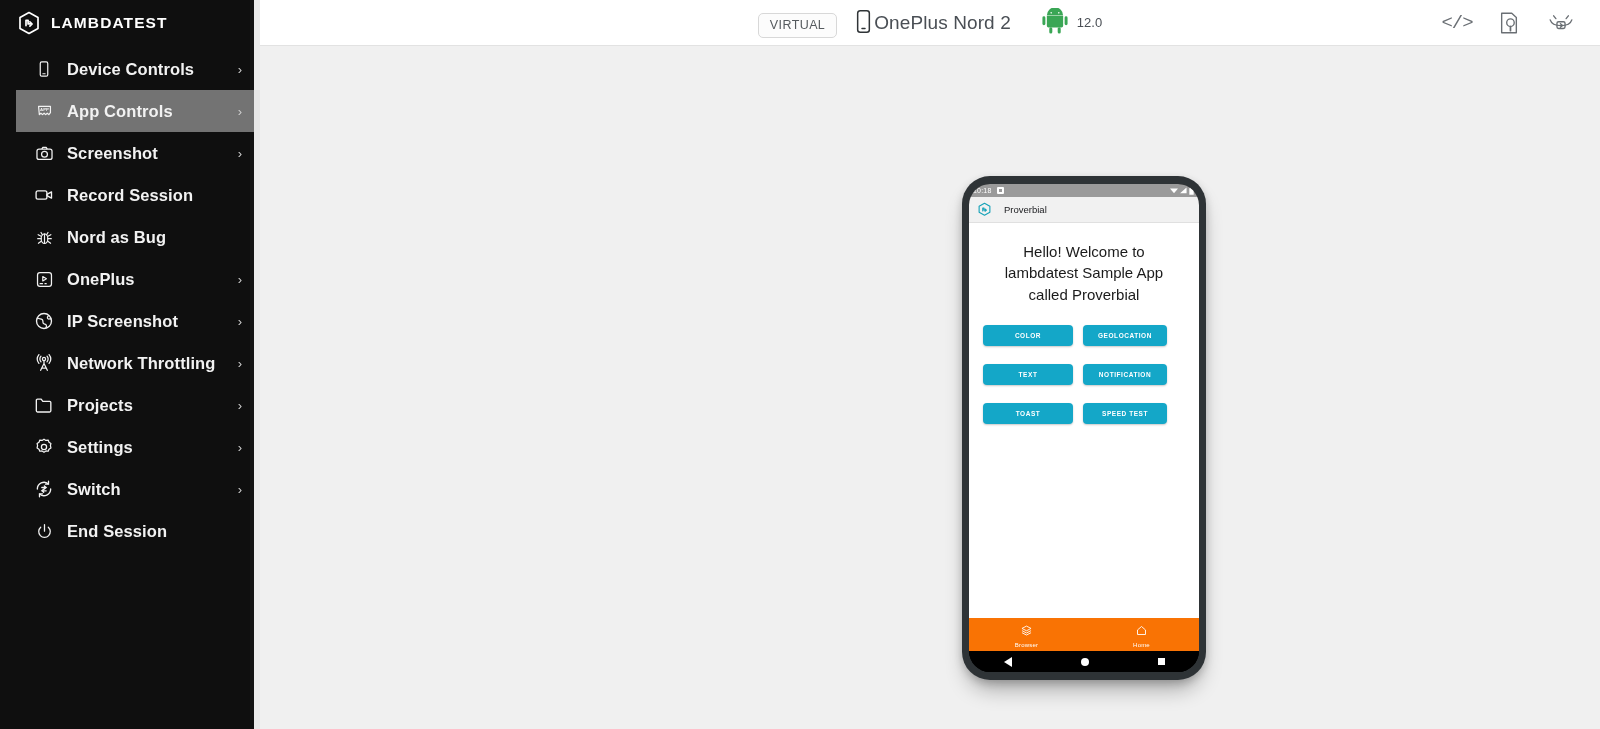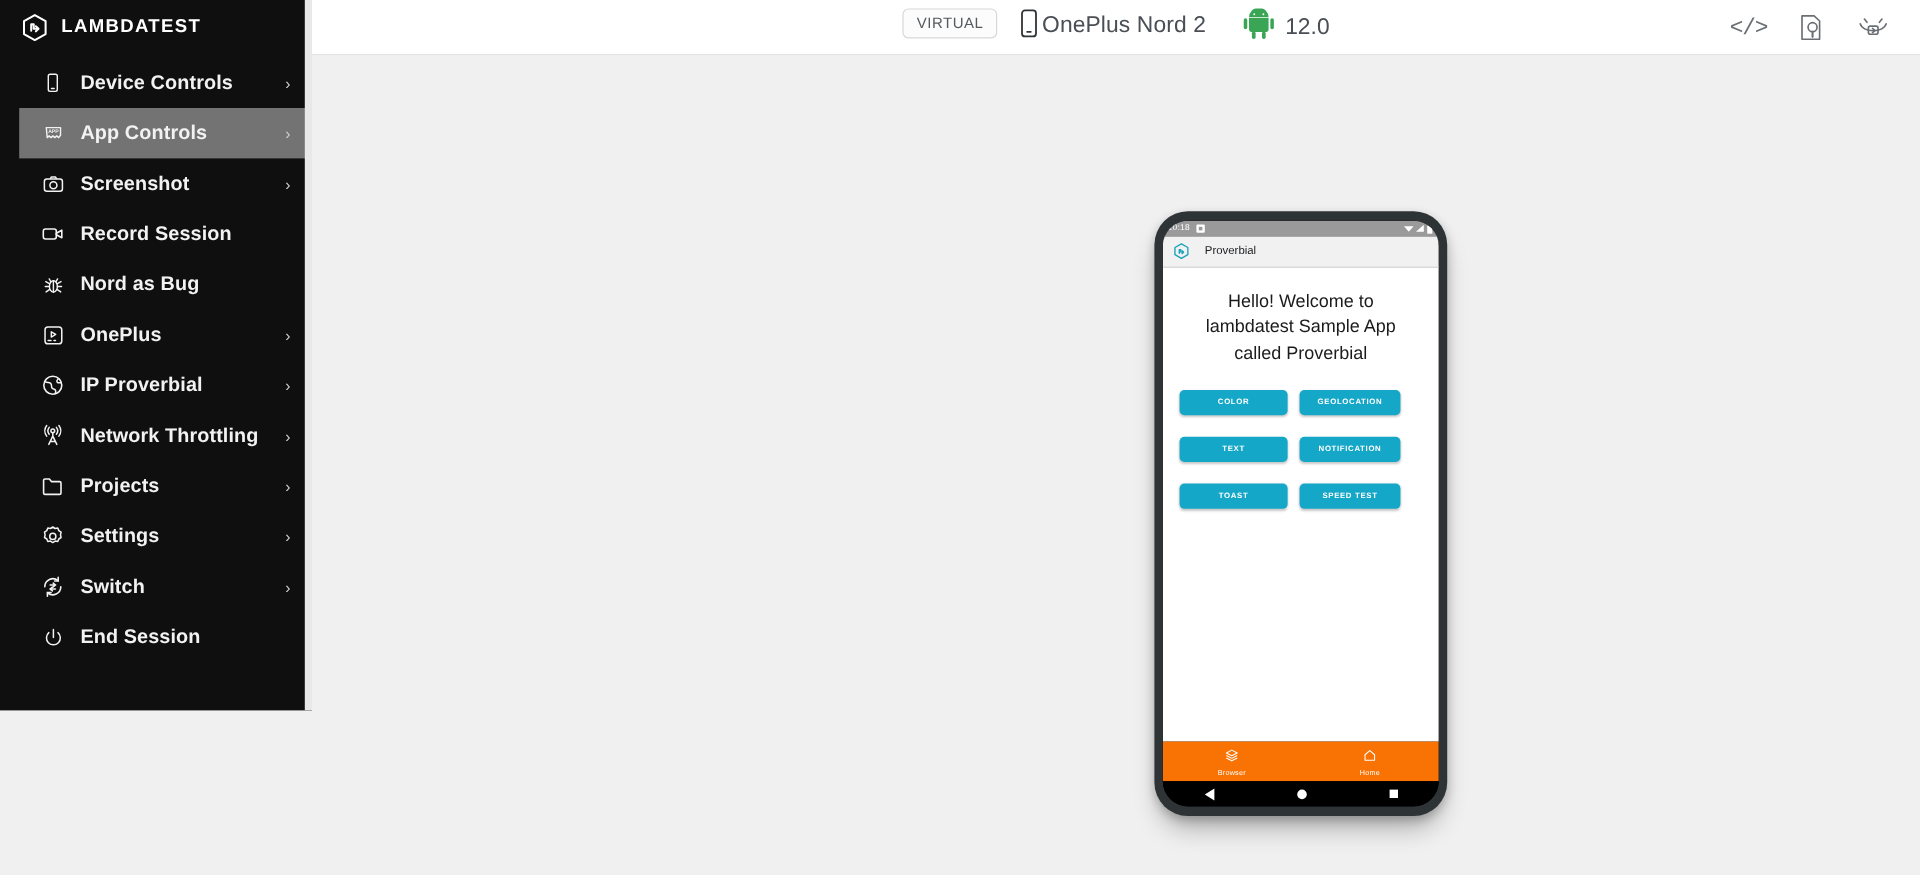--- a/index.html
+++ b/index.html
@@ -6,21 +6,21 @@
   html, body {
     width: 1600px; height: 729px;
     font-family: "Liberation Sans", sans-serif;
     overflow: hidden;
     background: #f0f0f0;
   }
   #app { display: flex; width: 1600px; height: 729px; }
 
   
   #sidebar {
-    width: 260px; height: 592px;
+    width: 260px; height: 729px;
     background: #0f0f0f;
     flex: 0 0 260px;
     position: relative;
     overflow: hidden;
   }
   #sidebar-scroll-track {
     position: absolute; right: 0; top: 0; width: 6px; height: 100%;
     background: #e8e8e8;
   }
   #brand {
@@ -70,36 +70,36 @@
   }
   #topbar {
     height: 46px; flex: 0 0 46px;
     background: #ffffff;
     border-bottom: 1px solid #e2e2e2;
     display: flex; align-items: center;
     position: relative;
   }
   #topbar-center {
     position: absolute; left: 0; right: 0;
-    display: flex; align-items: flex-start; justify-content: center;
+    display: flex; align-items: flex-end; justify-content: center;
     gap: 16px;
   }
   #virtual-badge {
     border: 1px solid #d8d8d8;
     border-radius: 5px;
     padding: 4px 11px 5px;
     font-size: 12.5px;
     color: #555a5e;
     letter-spacing: 0.4px;
     background: #fcfcfc;
   }
   #device-group { display: flex; align-items: center; gap: 0; }
   #device-name { font-size: 19px; color: #4a4f55; letter-spacing: .1px; }
   #os-group { display: flex; align-items: center; gap: 8px; margin-left: 14px; }
-  #os-version { font-size: 19px; color: #4a4f55; }
+  #os-version { font-size: 13px; color: #4a4f55; }
   #topbar-right {
     margin-left: auto; display: flex; align-items: center;
     gap: 26px; padding-right: 26px; position: relative; z-index: 2;
   }
   .tb-icon { width: 26px; height: 26px; display: flex; align-items: center; justify-content: center; cursor: pointer; }
   #code-icon { font-size: 19px; color: #6a6f74; font-family: "Liberation Mono", monospace; letter-spacing: -1px; }
 
   #stage {
     flex: 1 1 auto;
     position: relative;
@@ -302,21 +302,21 @@
       </div>
 
       <div class="nav-item">
         <span class="nav-icon">
           <svg width="20" height="20" viewBox="0 0 24 24" fill="none">
             <circle cx="12" cy="12" r="9" stroke="#f2f2f2" stroke-width="1.6"></circle>
             <path d="M4.2 8.4c2.4 1.6 4 .4 5.6 1.8s.4 3.2 1.4 4.6 3 .6 3.6 2.4c.4 1.2 0 2.4-.6 3.4" stroke="#f2f2f2" stroke-width="1.5" stroke-linecap="round"></path>
             <path d="M20.4 9.6c-1.6-.4-2.8.6-3.8-.4s-.4-2.6.8-3.4" stroke="#f2f2f2" stroke-width="1.5" stroke-linecap="round"></path>
           </svg>
         </span>
-        <span class="nav-label">IP Proverbial</span>
+        <span class="nav-label">IP Screenshot</span>
         <span class="nav-chev">›</span>
       </div>
 
       <div class="nav-item">
         <span class="nav-icon">
           <svg width="20" height="20" viewBox="0 0 24 24" fill="none" stroke="#f2f2f2" stroke-width="1.5" stroke-linecap="round">
             <circle cx="12" cy="7.2" r="1.9"></circle>
             <path d="M8.4 3.8a5.4 5.4 0 0 0 0 6.8M15.6 3.8a5.4 5.4 0 0 1 0 6.8"></path>
             <path d="M5.9 1.9a8.6 8.6 0 0 0 0 10.6M18.1 1.9a8.6 8.6 0 0 1 0 10.6"></path>
             <path d="M12 9.1v3.4M12 12.5 8 20.8M12 12.5l4 8.3M9.4 18h5.2"></path>

